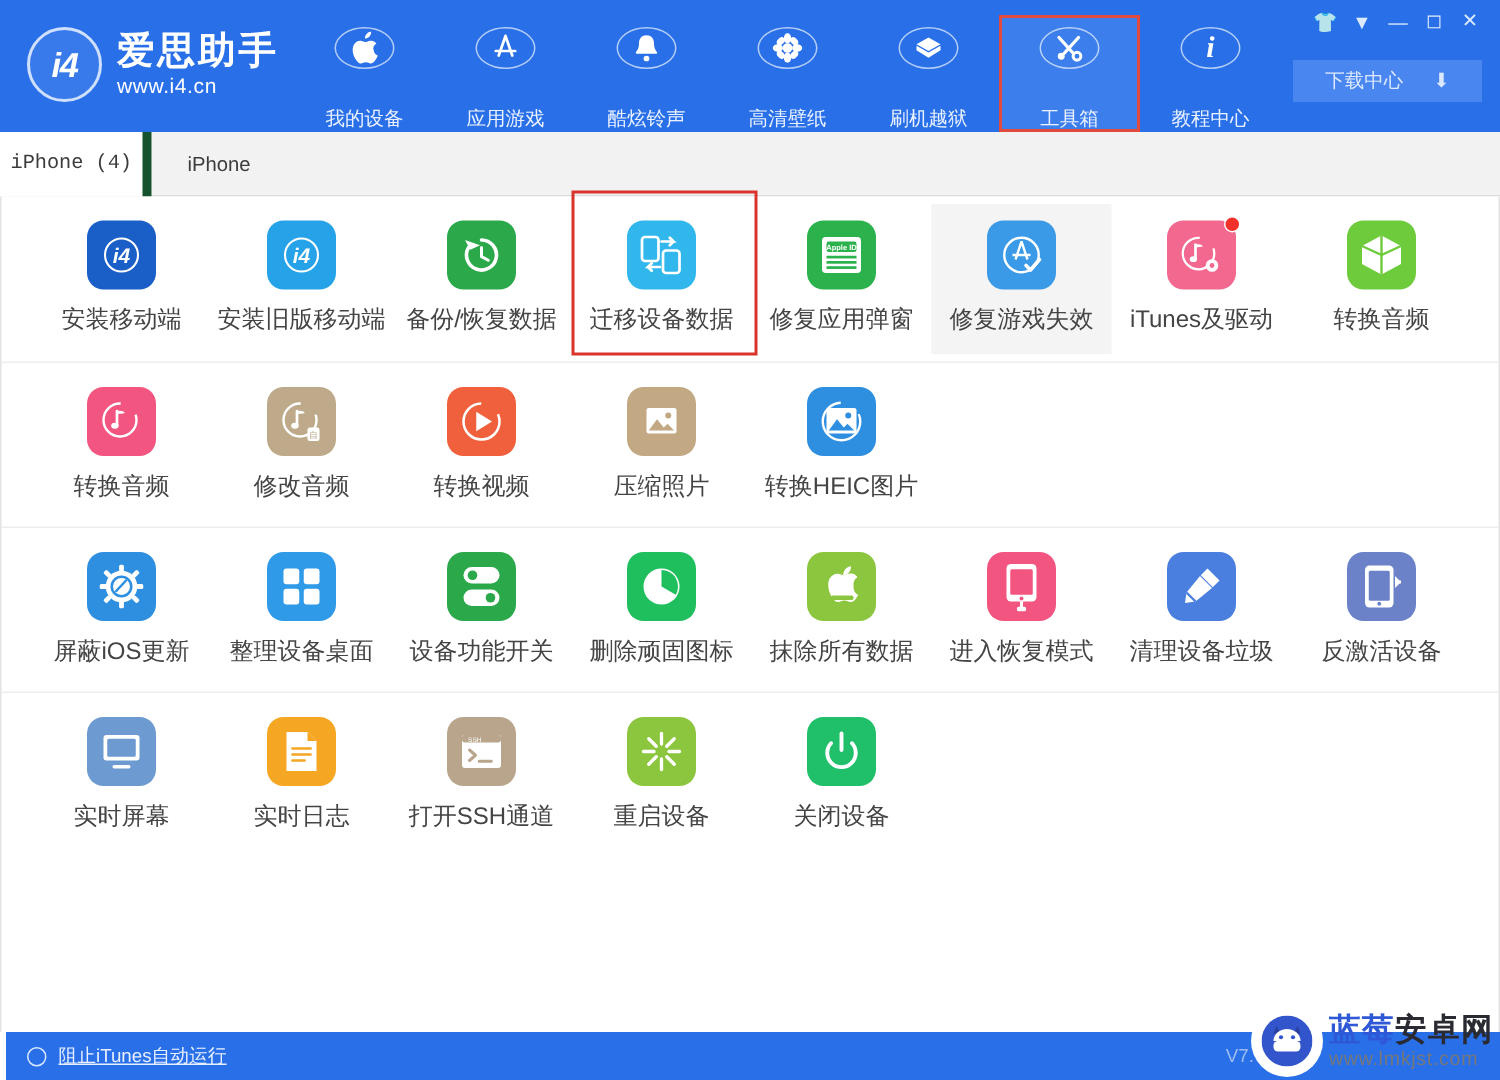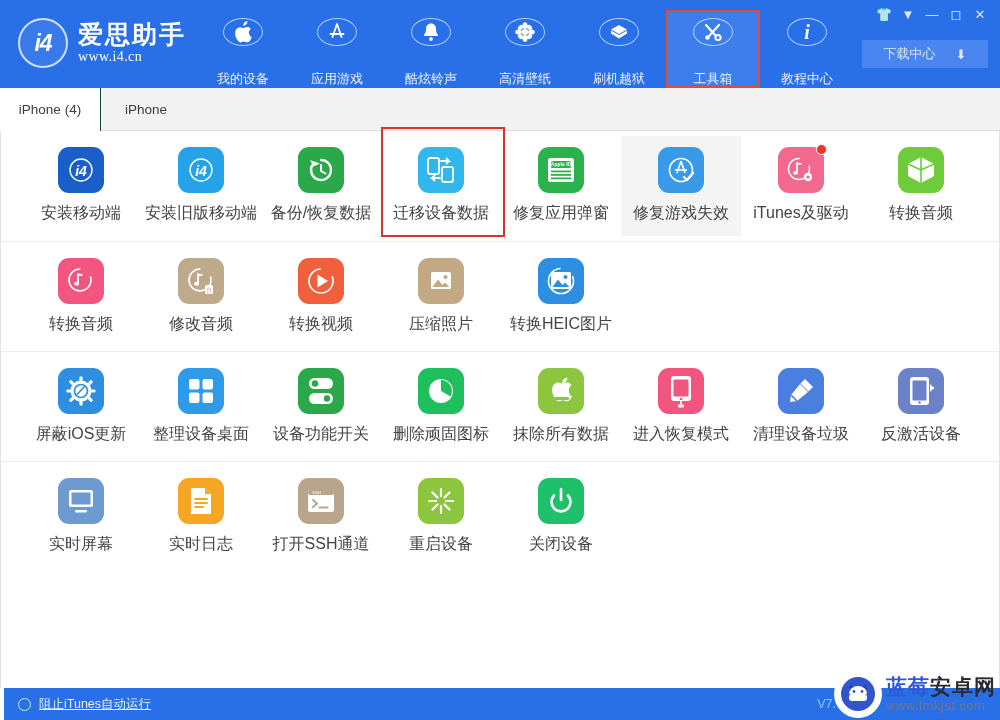--- a/index.html
+++ b/index.html
@@ -17,21 +17,21 @@
   }
   .brand { position: absolute; left: 18px; top: 18px; display: flex; align-items: center; }
   .brand-logo {
     width: 50px; height: 50px; border-radius: 50%;
     border: 2px solid #cfe0ff; display: flex; align-items: center; justify-content: center;
     color: #fff; font-size: 23px; font-weight: bold; font-style: italic;
     letter-spacing: -1px; background: rgba(255,255,255,0.07);
   }
   .brand-text { margin-left: 10px; color: #fff; }
   .brand-name { font-size: 25px; font-weight: bold; letter-spacing: 2px; line-height: 28px; }
-  .brand-url { font-size: 14px; line-height: 18px; letter-spacing: 0.4px; font-family: Liberation Serif, serif; }
+  .brand-url { font-size: 14px; line-height: 18px; letter-spacing: 0.4px; }
 
   .nav { position: absolute; left: 196px; top: 10px; display: flex; }
   .nav-item {
     width: 94px; height: 78px; display: flex; flex-direction: column;
     align-items: center; justify-content: flex-start; cursor: pointer; position: relative;
   }
   .nav-item.active { background: #3b7eec; align-items: center; }
   .nav-icon {
     width: 40px; height: 40px; border-radius: 50%;
     border: 1.5px solid rgba(255,255,255,0.65);
@@ -57,21 +57,21 @@
 
   
   .tabbar {
     position: absolute; left: 0; top: 88px; width: 1000px; height: 43px;
     background: #f2f2f2; border-bottom: 1px solid #dcdcdc;
   }
   .tab {
     position: absolute; top: 0; height: 43px; display: flex; align-items: center;
     justify-content: center; font-size: 13.5px; color: #3c3c3c; cursor: pointer;
   }
-  .tab.active { background: #fff; border-right: 1px solid #14532d; }
+  .tab.active { background: #fff; border-right: 6px solid #14532d; font-family: Liberation Mono, monospace; }
   .tab1 { left: 0; width: 101px; }
   .tab2 { left: 101px; width: 90px; }
 
   
   .content {
     position: absolute; left: 0; top: 131px; width: 1000px; height: 557px;
     background: #fff; border-left: 1px solid #e3e3e3; border-right: 1px solid #e3e3e3;
   }
   .grid-row { position: relative; height: 110px; }
   .grid-row + .grid-row { border-top: 1px solid #ededed; }

